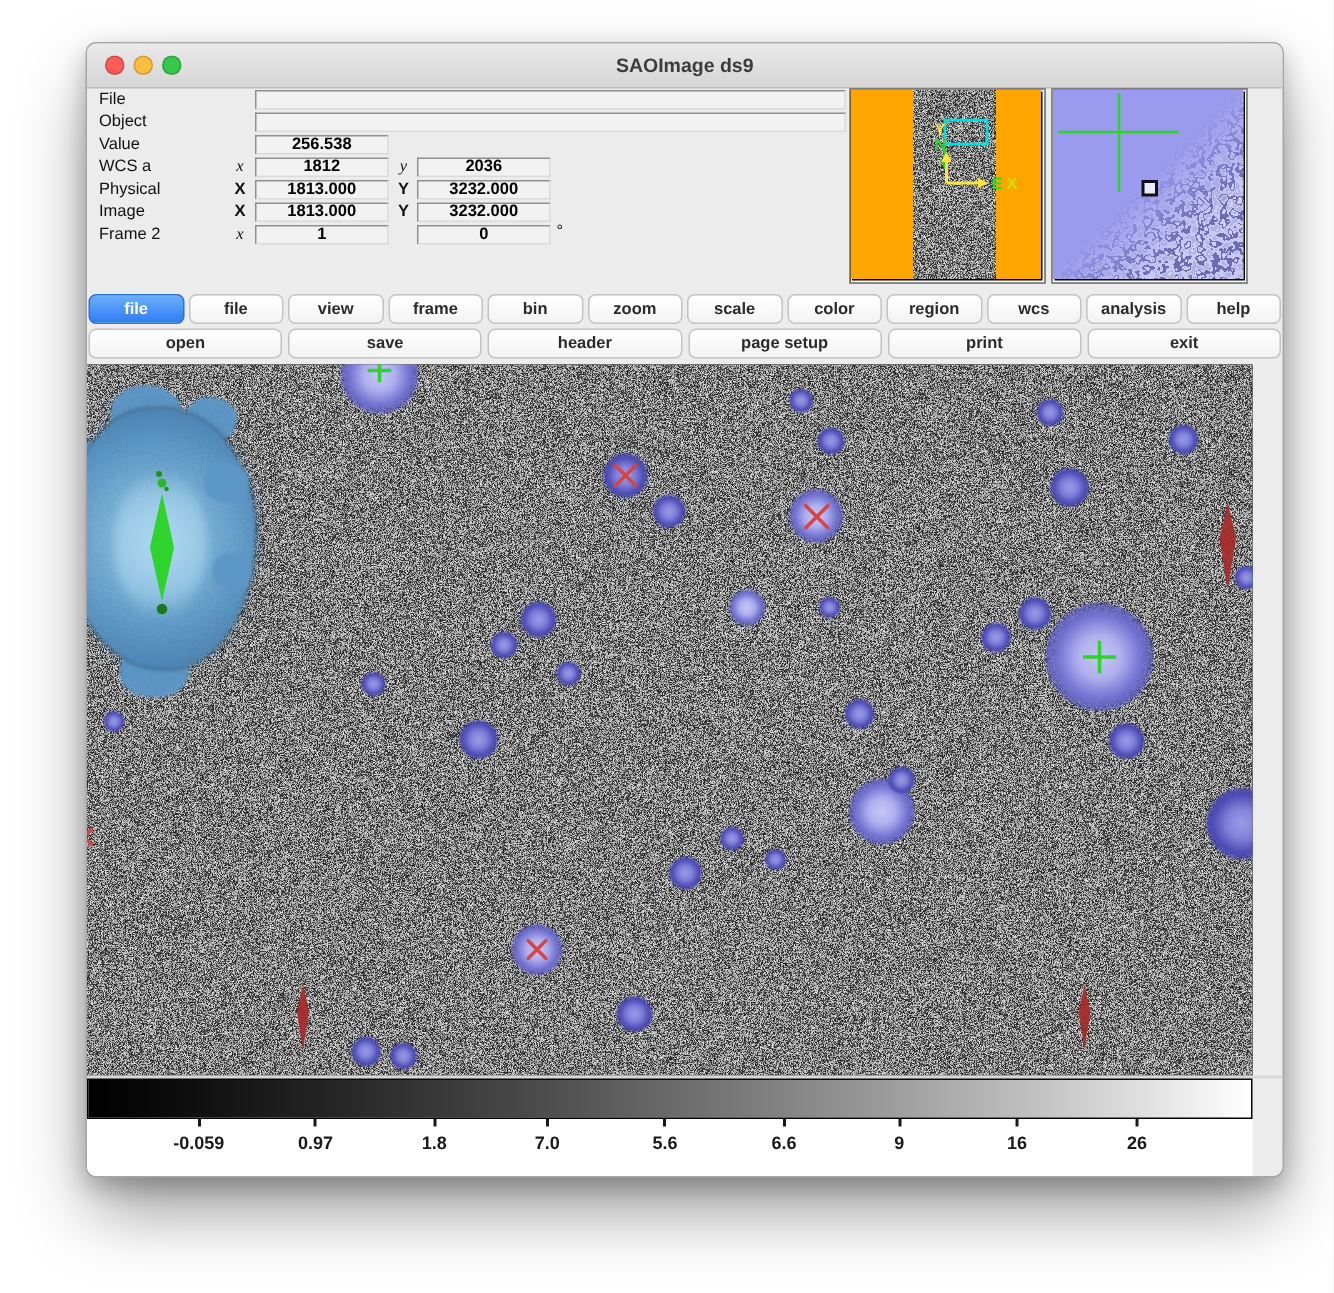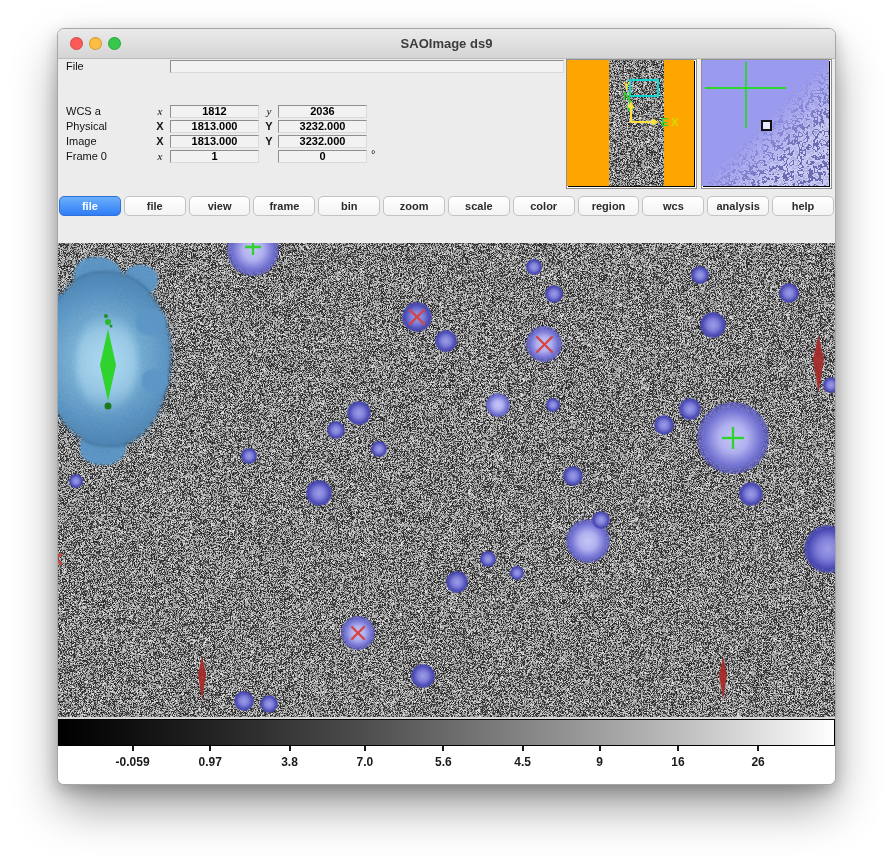--- a/index.html
+++ b/index.html
@@ -1,20 +1,20 @@
 <!DOCTYPE html>
 <html><head>
 <meta charset="utf-8">
 <style>
   html,body{margin:0;padding:0;}
   body{width:889px;height:862px;background:#ffffff;position:relative;overflow:hidden;
        font-family:"Liberation Sans",sans-serif;}
   .window{position:absolute;left:57px;top:28px;width:777px;height:755px;background:#ececec;
           border:1px solid #a6a6a6;border-radius:7px;overflow:hidden;
-          box-shadow:0 24px 48px -4px rgba(0,0,0,.42),0 6px 16px rgba(0,0,0,.22);}
+          box-shadow:0 24px 48px -4px rgba(0,0,0,.42),0 6px 16px rgba(0,0,0,.22);padding-left:20px;}
   
   .titlebar{position:absolute;left:0;top:0;width:100%;height:29px;
             background:linear-gradient(#eaeaea,#d5d5d5);border-bottom:1px solid #bcbcbc;}
   .title{position:absolute;left:0;right:0;top:0;height:29px;line-height:29px;text-align:center;
          font-size:13px;font-weight:600;color:#3c3c3c;}
   .tl{position:absolute;top:8px;width:13px;height:13px;border-radius:50%;border:1px solid rgba(0,0,0,.18);box-sizing:border-box;}
   .tl.red{left:12px;background:#fc5b57;}
   .tl.yellow{left:31px;background:#fdbe41;}
   .tl.green{left:50px;background:#35c84a;}
   
@@ -124,20 +124,28 @@
     <span class="tl yellow"></span>
     <span class="tl green"></span>
     <div class="title">SAOImage ds9</div>
   </div>
 
   <div class="infopanel">
     <div class="irow" style="top:2px">
       <span class="ilab">File</span>
       <div class="field f-long"></div>
     </div>
+    <div class="irow" style="top:17px">
+      <span class="ilab">Object</span>
+      <div class="field f-long"></div>
+    </div>
+    <div class="irow" style="top:32px">
+      <span class="ilab">Value</span>
+      <div class="field f1">256.538</div>
+    </div>
     <div class="irow" style="top:47px">
       <span class="ilab">WCS a</span>
       <span class="isub sub-i">x</span>
       <div class="field f1">1812</div>
       <span class="isub2 sub-i">y</span>
       <div class="field f2">2036</div>
     </div>
     <div class="irow" style="top:62px">
       <span class="ilab">Physical</span>
       <span class="isub sub-b">X</span>
@@ -146,21 +154,21 @@
       <div class="field f2">3232.000</div>
     </div>
     <div class="irow" style="top:77px">
       <span class="ilab">Image</span>
       <span class="isub sub-b">X</span>
       <div class="field f1">1813.000</div>
       <span class="isub2 sub-b">Y</span>
       <div class="field f2">3232.000</div>
     </div>
     <div class="irow" style="top:92px">
-      <span class="ilab">Frame 0</span>
+      <span class="ilab">Frame 2</span>
       <span class="isub sub-i">x</span>
       <div class="field f1">1</div>
       <div class="field f2">0</div>
       <span class="deg">°</span>
     </div>
   </div>
 
   <div class="preview panner">
     <svg width="127" height="126">
       <rect width="127" height="126" fill="#ffa500"></rect>
@@ -199,20 +207,28 @@
       <button class="mbtn">view</button>
       <button class="mbtn">frame</button>
       <button class="mbtn">bin</button>
       <button class="mbtn">zoom</button>
       <button class="mbtn">scale</button>
       <button class="mbtn">color</button>
       <button class="mbtn">region</button>
       <button class="mbtn">wcs</button>
       <button class="mbtn">analysis</button>
       <button class="mbtn">help</button>
+    </div>
+  <div class="filerow" id="filerow">
+      <button class="mbtn">open</button>
+      <button class="mbtn">save</button>
+      <button class="mbtn">header</button>
+      <button class="mbtn">page setup</button>
+      <button class="mbtn">print</button>
+      <button class="mbtn">exit</button>
     </div>
 
   <div class="image-area">
     <svg width="777" height="474">
       <rect width="777" height="474" fill="#000"></rect>
       <rect width="777" height="474" filter="url(#grainMain)"></rect>
     </svg>
     <div id="markers">
       <div class="sat-region">
         <div class="lobe b1"></div>
@@ -301,27 +317,27 @@
   </div>
 
   <div class="cb-gap"></div>
   <div class="cbbar"></div>
   <div class="cblabels" id="cbLabels">
       <div class="cbtick" style="left: 9.6%;"></div>
       <span class="cblabel" style="left: 9.6%;">-0.059</span>
       <div class="cbtick" style="left: 19.6%;"></div>
       <span class="cblabel" style="left: 19.6%;">0.97</span>
       <div class="cbtick" style="left: 29.8%;"></div>
-      <span class="cblabel" style="left: 29.8%;">3.8</span>
+      <span class="cblabel" style="left: 29.8%;">1.8</span>
       <div class="cbtick" style="left: 39.5%;"></div>
       <span class="cblabel" style="left: 39.5%;">7.0</span>
       <div class="cbtick" style="left: 49.6%;"></div>
       <span class="cblabel" style="left: 49.6%;">5.6</span>
       <div class="cbtick" style="left: 59.8%;"></div>
-      <span class="cblabel" style="left: 59.8%;">4.5</span>
+      <span class="cblabel" style="left: 59.8%;">6.6</span>
       <div class="cbtick" style="left: 69.7%;"></div>
       <span class="cblabel" style="left: 69.7%;">9</span>
       <div class="cbtick" style="left: 79.8%;"></div>
       <span class="cblabel" style="left: 79.8%;">16</span>
       <div class="cbtick" style="left: 90.1%;"></div>
       <span class="cblabel" style="left: 90.1%;">26</span>
     </div>
 
 </div>
 

